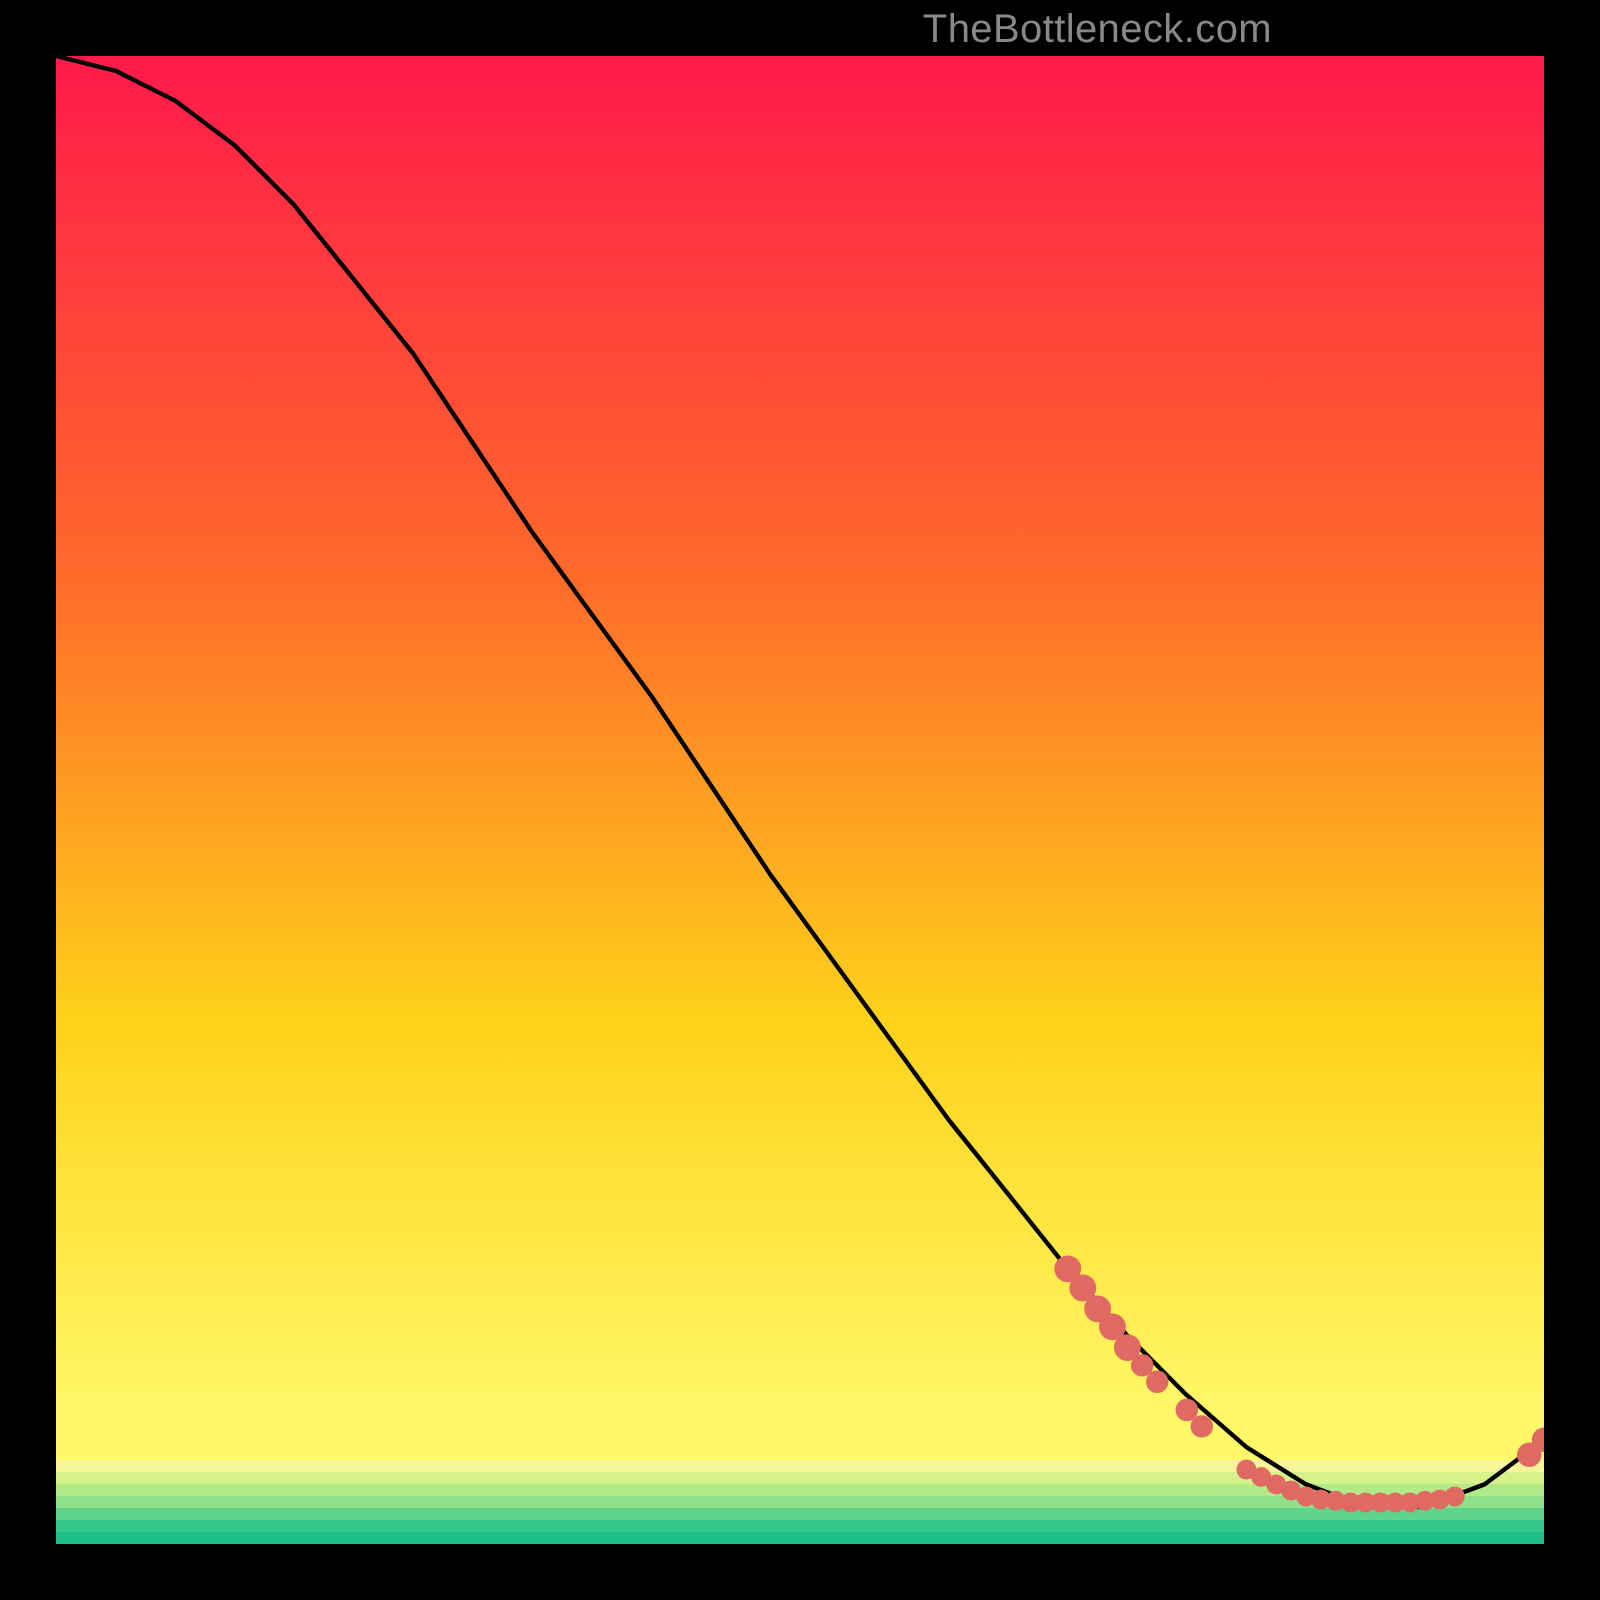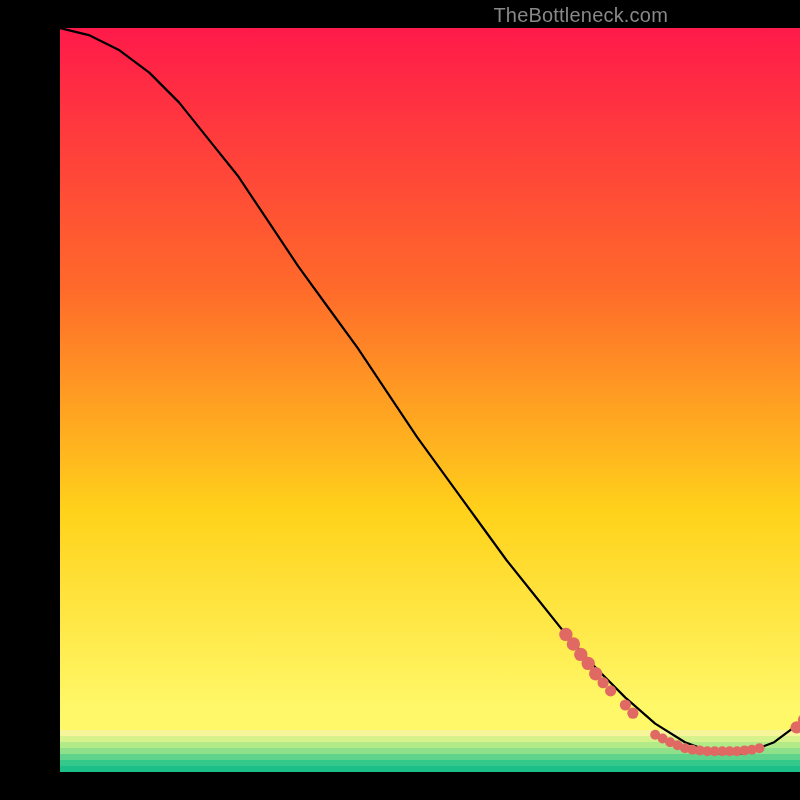--- a/index.html
+++ b/index.html
@@ -7,21 +7,20 @@
     padding: 0;
     width: 800px;
     height: 800px;
     background: #000;
     font-family: Arial, Helvetica, sans-serif;
   }
   .wrap {
     position: relative;
     width: 648px;
     height: 800px;
-    margin-left: 32px;
   }
   .watermark {
     position: absolute;
     top: 4px;
     right: 12px;
     color: #888;
     font-size: 20px;
     font-weight: 500;
     letter-spacing: 0.2px;
     z-index: 3;

